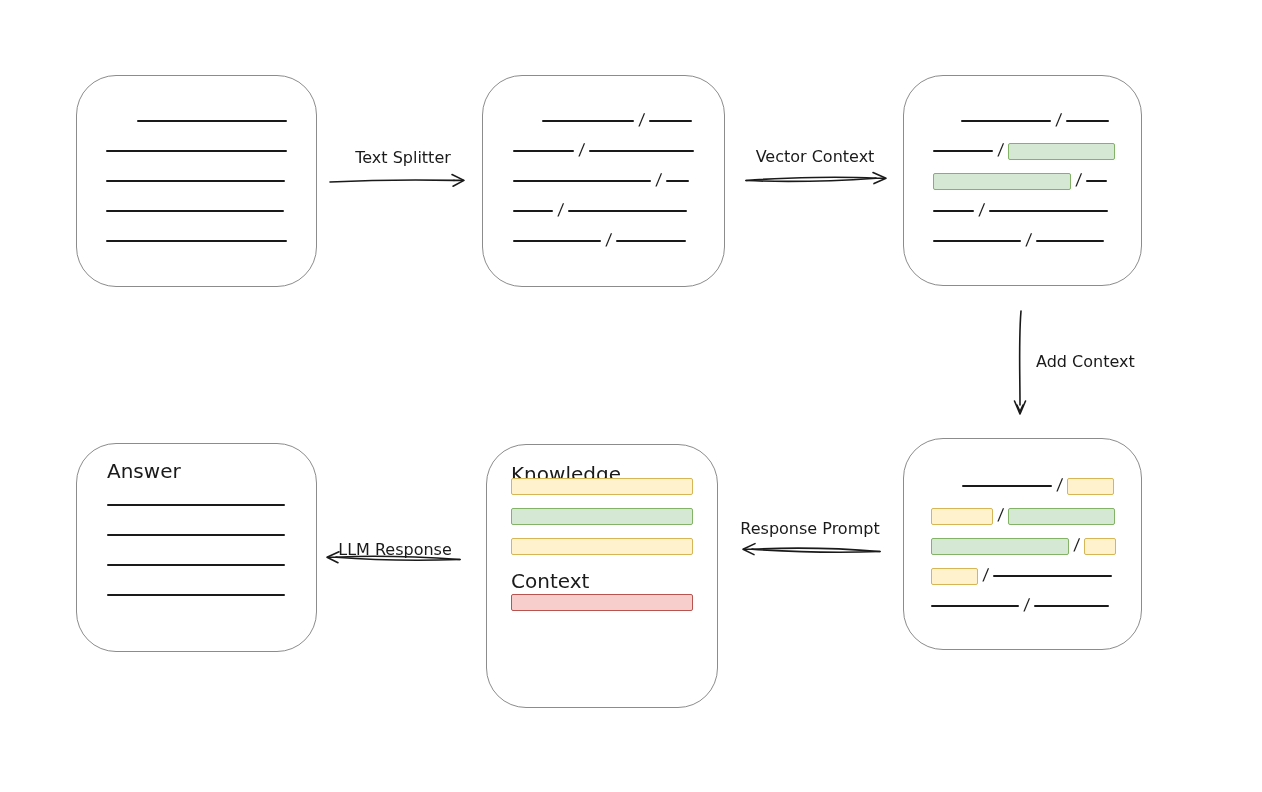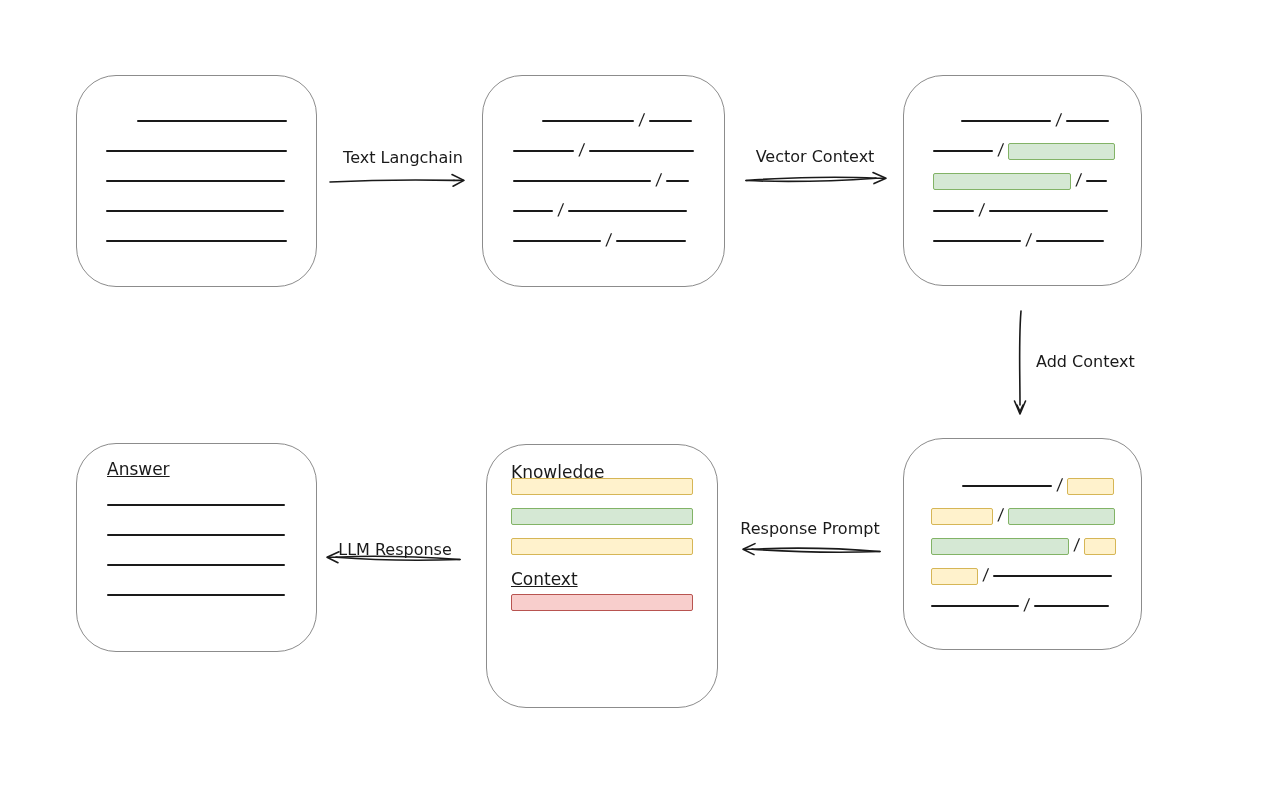--- a/index.html
+++ b/index.html
@@ -17,21 +17,21 @@
   .seg{display:inline-block;flex:0 0 auto;box-sizing:border-box;}
   .seg.line{height:2px;background:var(--line,#1a1a1a);border-radius:1px;}
   .seg.green{height:17px;background:var(--green-fill,#d5e8d4);border:1.5px solid var(--green-border,#82b366);border-radius:2px;}
   .seg.yellow{height:17px;background:var(--yellow-fill,#fff2cc);border:1.5px solid var(--yellow-border,#d6b656);border-radius:2px;}
   .seg.red{height:17px;background:var(--red-fill,#f8cecc);border:1.5px solid var(--red-border,#b85450);border-radius:2px;}
   .slash{
     flex:0 0 auto;font-size:16px;line-height:1;margin:0 5px;color:var(--line,#1a1a1a);
     transform:skewX(-6deg);position:relative;top:-1px;font-weight:500;
   }
   .label{position:absolute;font-size:16px;text-align:center;white-space:nowrap;}
-  .box-heading{font-size:17px;text-decoration:underline;}
+  .box-heading{font-size:20px;}
   .caption{position:absolute;font-size:17px;text-align:center;white-space:nowrap;}
   svg.arrow{position:absolute;overflow:visible;}
   svg.arrow path{stroke:var(--line,#1a1a1a);stroke-width:1.6;fill:none;stroke-linecap:round;stroke-linejoin:round;}
 </style>
 </head>
 <body>
 
 <div class="canvas">
 
   <div class="box" style="left:76px;top:75px;width:241px;height:212px">
@@ -47,21 +47,21 @@
         </div>
         <div class="row">
           <span class="seg line" style="width: 178px;"></span>
         </div>
         <div class="row">
           <span class="seg line" style="width: 181px;"></span>
         </div>
       </div>
   </div>
 
-  <div class="label" style="left:338px;top:148px;width:130px">Text Langchain</div>
+  <div class="label" style="left:338px;top:148px;width:130px">Text Splitter</div>
   <svg class="arrow" style="left:328px;top:172px" width="140" height="17" viewBox="0 0 140 17">
     <path d="M2,10 C40,8.2 95,7.8 126,8.4"></path>
     <path d="M124,2.5 L136,8.4 L125,14.2"></path>
     <path d="M126,8.4 L135,8.4"></path>
   </svg>
 
   <div class="box" style="left:482px;top:75px;width:243px;height:212px">
     <div class="rows" style="padding:30px 0 0 30px">
         <div class="row" style="padding-left: 29px;">
           <span class="seg line" style="width: 92px;"></span>

